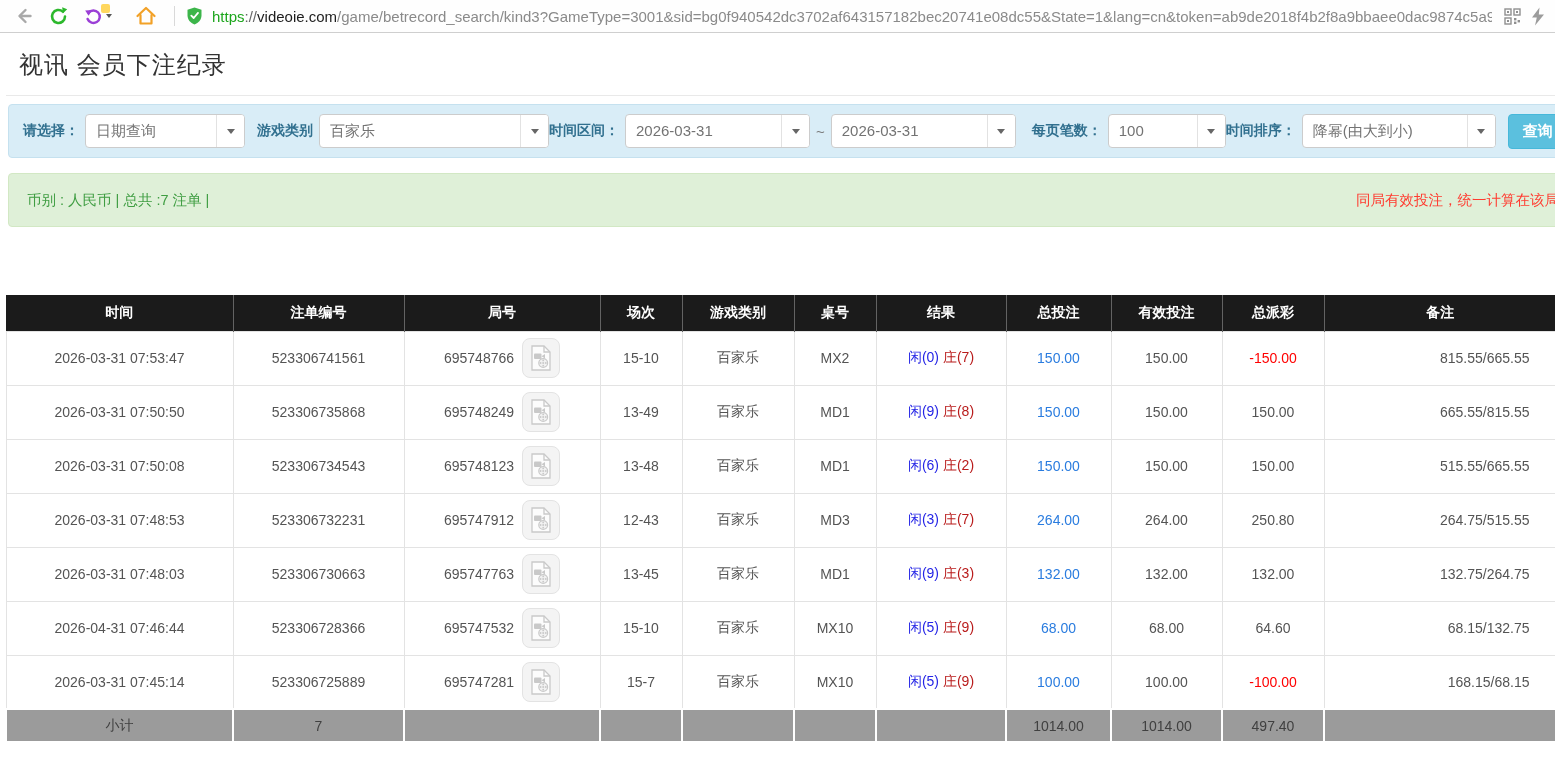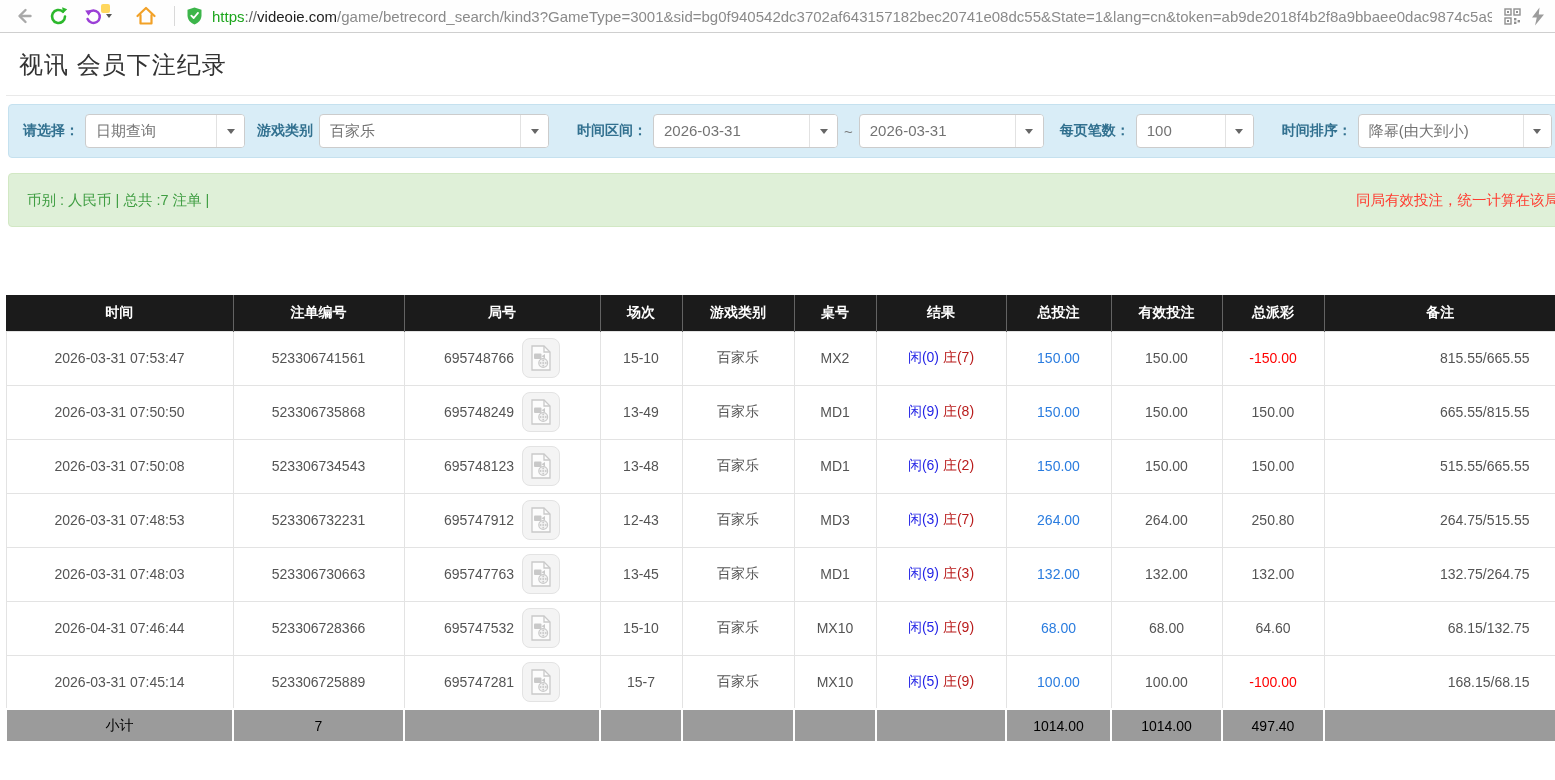--- a/index.html
+++ b/index.html
@@ -34,21 +34,21 @@
   .page-title { font-size:24px; font-weight:400; color:#333;
     margin:16px 0 0 19px; letter-spacing:1px; }
   .top-rule { border-top:1px solid #e9e9e9; margin:14px 0 0 6px; }
 
   .filter-bar {
     margin:8px 0 0 8px; width:1640px; height:54px;
     background:#d9edf7; border:1px solid #c5e1ef; border-radius:4px;
     display:flex; align-items:center; padding:0 14px; white-space:nowrap;
   }
   .f-label { color:#31708f; font-weight:bold; font-size:14px; margin-right:6px; }
-  .ml12{margin-left:12px;} .ml14{margin-left:28px;} .ml16{margin-left:16px;}
+  .ml12{margin-left:12px;} .ml14{margin-left:0;} .ml16{margin-left:16px;}
   .select {
     display:inline-flex; align-items:stretch; height:34px; background:#fff;
     border:1px solid #ccc; border-radius:4px; overflow:hidden; cursor:pointer;
   }
   .sel-text { padding:0 10px; font-size:15px; color:#737373; line-height:32px; }
   .sel-arrow { width:28px; border-left:1px solid #e2e2e2; display:flex;
     align-items:center; justify-content:center; background:#fff; }
   .caret { width:0; height:0; border-left:4px solid transparent;
     border-right:4px solid transparent; border-top:5px solid #666; }
   .w-select1{width:130px;} .w-game{width:200px;} .w-date{width:155px;}
@@ -86,21 +86,21 @@
   .banker { color:#b91c1c; }
   .amt-link { color:#2a7cdf; cursor:pointer; }
   td.neg { color:#ff0000; }
   .round-wrap { display:inline-flex; align-items:center; gap:8px; }
   .video-btn {
     width:38px; height:40px; background:#f4f4f4; border:1px solid #e3e3e3;
     border-radius:8px; display:inline-flex; align-items:center; justify-content:center;
     cursor:pointer; padding:0;
   }
   tfoot td {
-    height:33px; background:#9b9b9b; color:#000000; font-size:14px;
+    height:33px; background:#9b9b9b; color:#404040; font-size:14px;
     border:2px solid #fff; text-align:center;
   }
 </style>
 </head>
 <body>
 
 <div class="chrome">
   <span class="tool">
     <span style="display:inline-flex;">
       <svg width="20" height="20" viewBox="0 0 20 20">

